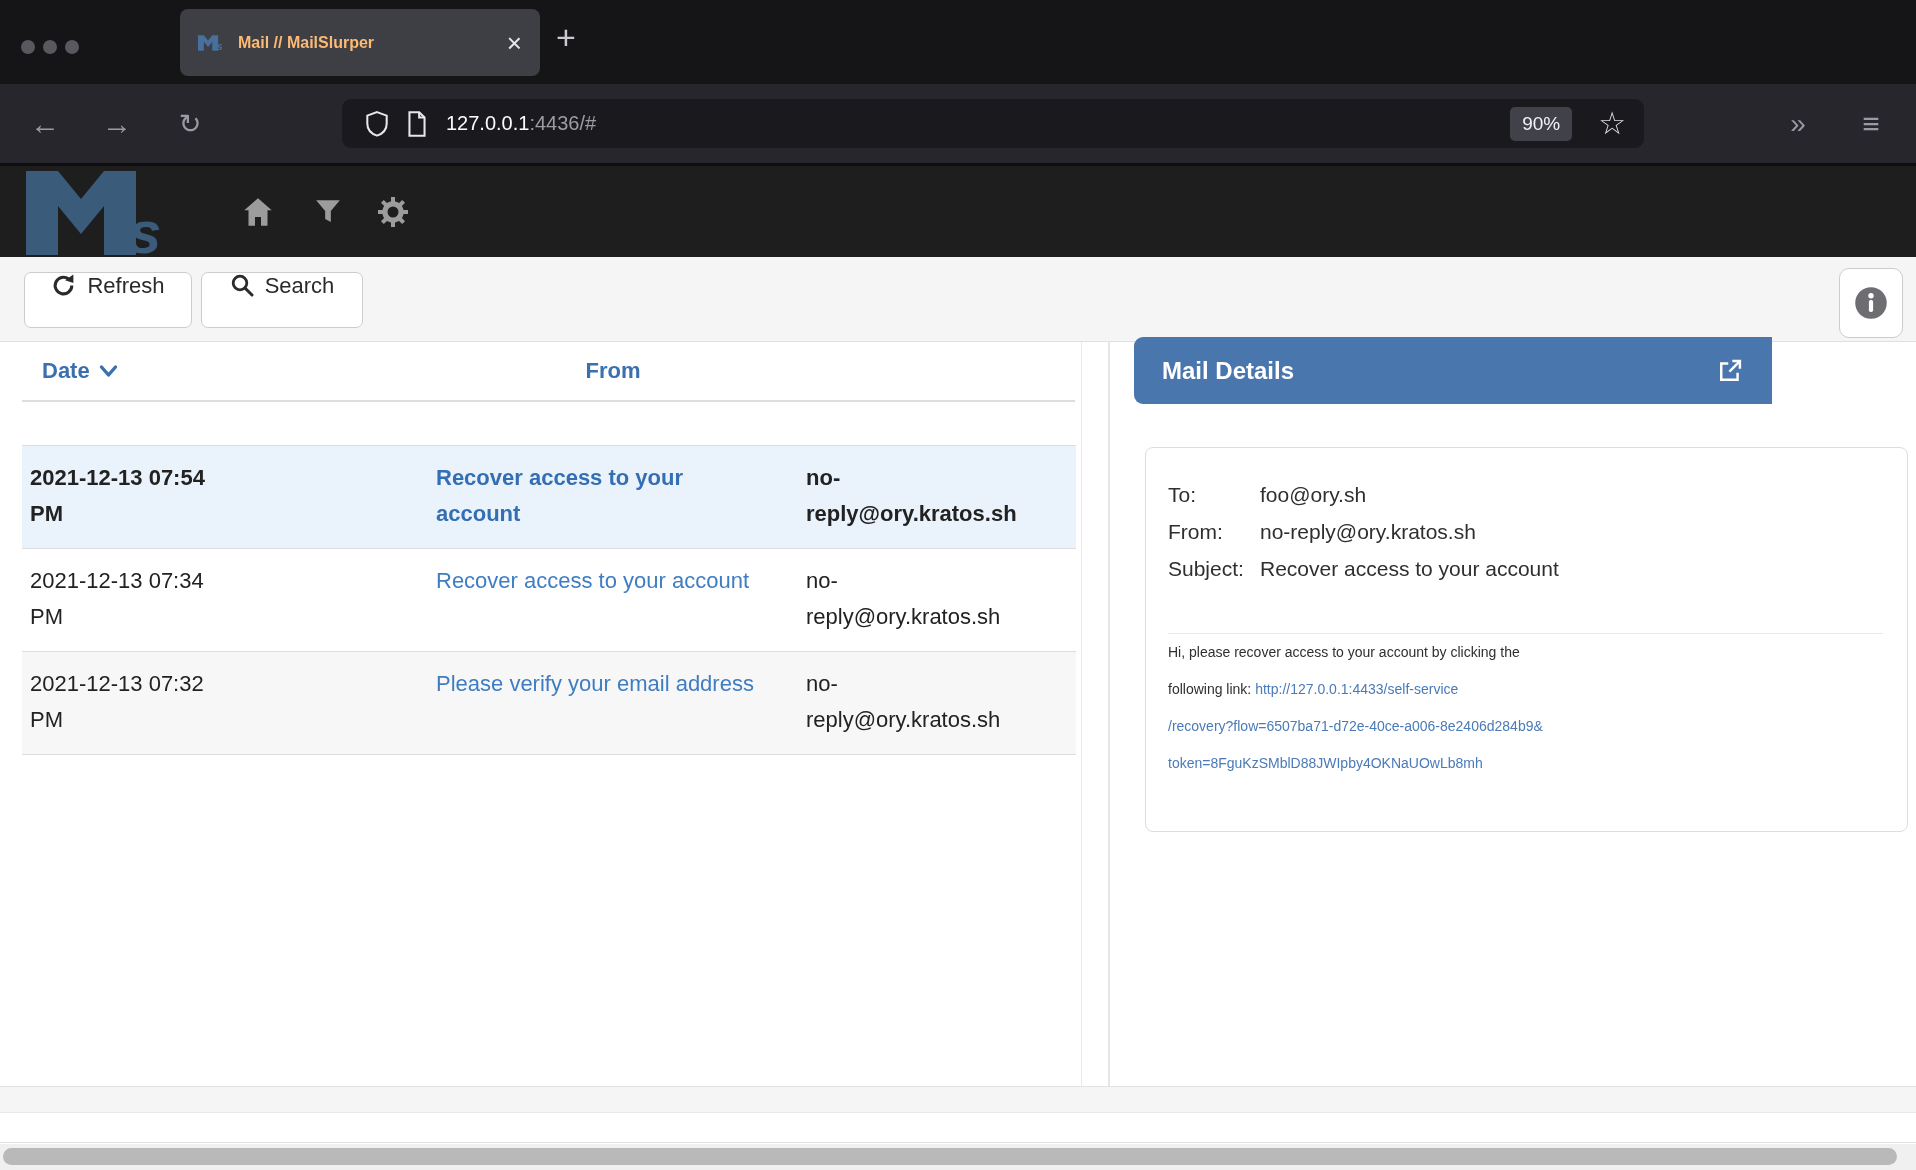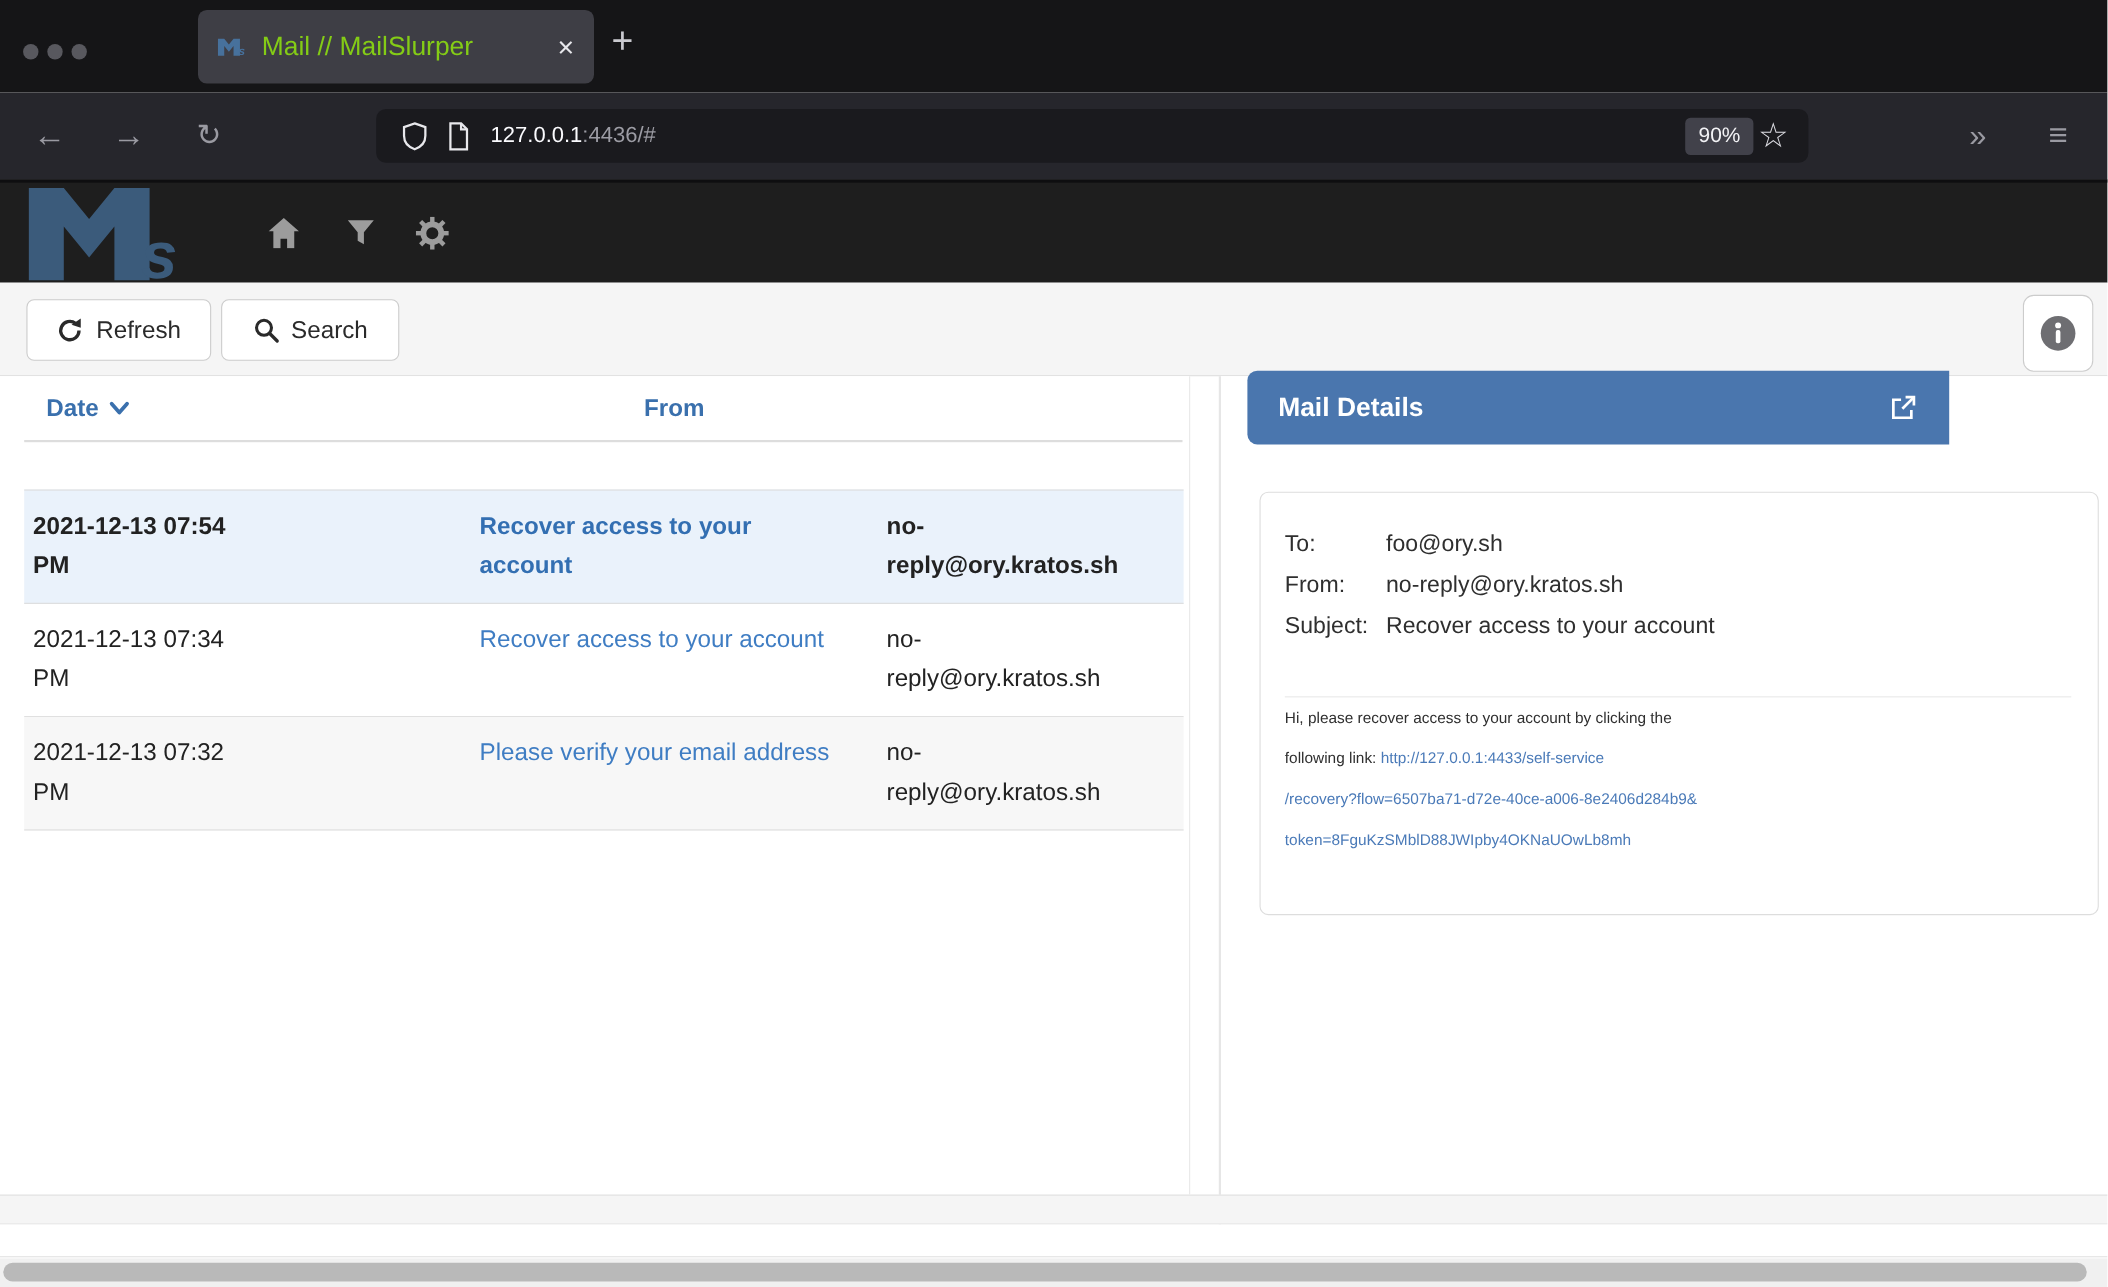--- a/index.html
+++ b/index.html
@@ -7,55 +7,55 @@
   body { font-family:"Liberation Sans","DejaVu Sans",sans-serif; background:#ffffff; }
   .screen { position:relative; width:1916px; height:1170px; background:#ffffff; }
 
   
   .titlebar { position:absolute; left:0; top:0; width:1916px; height:84px; background:#151517; }
   .traffic { position:absolute; top:40px; width:14px; height:14px; border-radius:50%; background:#58585e; }
   .dot1 { left:21px; } .dot2 { left:43px; } .dot3 { left:65px; }
   .tab { position:absolute; left:180px; top:9px; width:360px; height:67px; background:#3e3e45;
          border-radius:8px; display:flex; align-items:center; padding:0 18px; }
   .tab-favicon { width:26px; height:22px; flex:0 0 auto; }
-  .tab-title { color:#84cc16; font-size:24px; margin-left:14px; white-space:nowrap; flex:1; }
+  .tab-title { color:#fdba74; font-size:16px; margin-left:14px; white-space:nowrap; flex:1;font-weight:bold; }
   .tab-close { color:#e8e8ec; font-size:26px; line-height:1; margin-left:10px; cursor:default; }
   .newtab { position:absolute; left:556px; top:18px; color:#c9c9cf; font-size:34px; font-weight:300; }
 
   
   .browser-toolbar { position:absolute; left:0; top:84px; width:1916px; height:79px; background:#26262c; }
   .nav-glyph { position:absolute; top:0; height:79px; display:flex; align-items:center; justify-content:center;
                color:#9a9aa2; font-size:30px; }
   .back-btn { left:18px; width:54px; }
   .fwd-btn { left:90px; width:54px; }
   .reload-btn { left:163px; width:54px; font-size:27px; }
   .urlbar { position:absolute; left:342px; top:15px; width:1302px; height:49px; background:#1a1a1e;
             border-radius:9px; display:flex; align-items:center; padding:0 14px; }
   .url-icon { margin:0 8px; flex:0 0 auto; }
   .url-text { font-size:20px; margin-left:10px; white-space:nowrap; flex:1; }
   .url-host { color:#fbfbfe; }
   .url-rest { color:#9c9ca4; }
   .zoom-badge { background:#41414a; color:#f3f3f6; font-size:19px; border-radius:5px;
-                padding:6px 12px; margin-right:4px; }
+                padding:6px 12px; margin-right:26px; }
   .star { color:#dcdce2; font-size:31px; line-height:1; margin-right:4px; }
   .overflow-btn { left:1770px; width:58px; font-size:28px; letter-spacing:2px; }
   .menu-btn { left:1842px; width:58px; font-size:30px; }
 
   
   .site-navbar { position:absolute; left:0; top:163px; width:1916px; height:94px; background:#1e1e1e;
                  border-top:3px solid #0e0e10; }
   .logo { position:absolute; left:26px; top:5px; }
   .site-icon { position:absolute; top:0; height:91px; width:60px; display:flex; align-items:center; justify-content:center; }
   .home-btn { left:228px; } .filter-btn { left:298px; } .gear-btn { left:363px; }
 
   
   .app-toolbar { position:absolute; left:0; top:257px; width:1916px; height:85px; background:#f5f5f5;
                  border-bottom:1px solid #e0e0e0; }
   .btn { position:absolute; top:15px; height:56px; background:#ffffff; border:1px solid #cccccc;
-         border-radius:7px; display:flex; align-items:center; justify-content:center; gap:11px;
+         border-radius:7px; display:flex; justify-content:center; gap:11px;
          font-size:22px; color:#2a2a2a; }
   .refresh-btn { left:24px; width:168px; }
   .search-btn { left:201px; width:162px; }
   .info-btn { position:absolute; left:1839px; top:11px; width:64px; height:70px; background:#ffffff;
               border:1px solid #cccccc; border-radius:10px; display:flex; align-items:center; justify-content:center; }
 
   
   .left-panel { position:absolute; left:0; top:342px; width:1082px; height:744px; background:#ffffff;
                 border-right:1px solid #e8e8e8; }
   .list-grid { display:grid; grid-template-columns:406px 370px 276px; }

